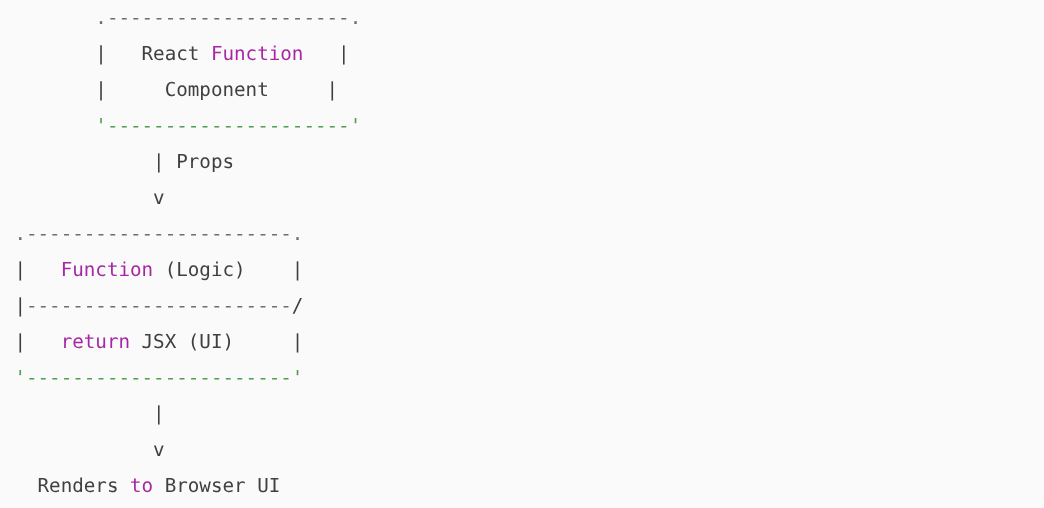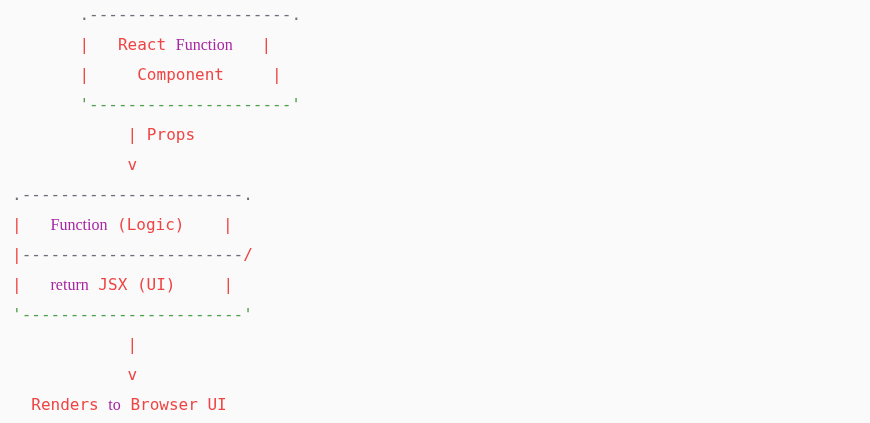--- a/index.html
+++ b/index.html
@@ -27,21 +27,21 @@
     line-height: 30px;
     letter-spacing: 0px;
     color: #383a42;
     background: transparent;
   }
   .code-line {
     display: block;
     height: 30px;
     padding-left: 12px;
   }
-  .tok-plain   { color: #ef4444; }
-  .tok-keyword { color: #a626a4; font-family: Liberation Serif, serif; }
+  .tok-plain   { color: #404040; }
+  .tok-keyword { color: #a626a4; }
   .tok-string  { color: #50a14f; }
   .tok-punct   { color: #6a6f7a; }
 </style>
 <style>.tok-keyword{color:#a626a4;}.tok-string{color:#50a14f;}.tok-punct{color:#6a6f7a;}</style></head>
 <body style="background: rgb(250, 250, 250);">
 
 <pre id="ascii-diagram" style="color: rgb(56, 58, 66);"><span class="code-line"><span class="tok-plain">       </span><span class="tok-punct">.</span><span class="tok-punct">---------------------</span><span class="tok-punct">.</span></span><span class="code-line"><span class="tok-plain">       |   React </span><span class="tok-keyword">Function</span><span class="tok-plain">   |</span></span><span class="code-line"><span class="tok-plain">       |     Component     |</span></span><span class="code-line"><span class="tok-plain">       </span><span class="tok-string">'---------------------'</span></span><span class="code-line"><span class="tok-plain">            | Props</span></span><span class="code-line"><span class="tok-plain">            v</span></span><span class="code-line"><span class="tok-plain"></span><span class="tok-punct">.-----------------------.</span></span><span class="code-line"><span class="tok-plain">|   </span><span class="tok-keyword">Function</span><span class="tok-plain"> (Logic)    |</span></span><span class="code-line"><span class="tok-plain">|</span><span class="tok-punct">-----------------------</span><span class="tok-plain">/</span></span><span class="code-line"><span class="tok-plain">|   </span><span class="tok-keyword">return</span><span class="tok-plain"> JSX (UI)     |</span></span><span class="code-line"><span class="tok-string">'-----------------------'</span></span><span class="code-line"><span class="tok-plain">            |</span></span><span class="code-line"><span class="tok-plain">            v</span></span><span class="code-line"><span class="tok-plain">  Renders </span><span class="tok-keyword">to</span><span class="tok-plain"> Browser UI</span></span></pre>
 
 </body></html>

